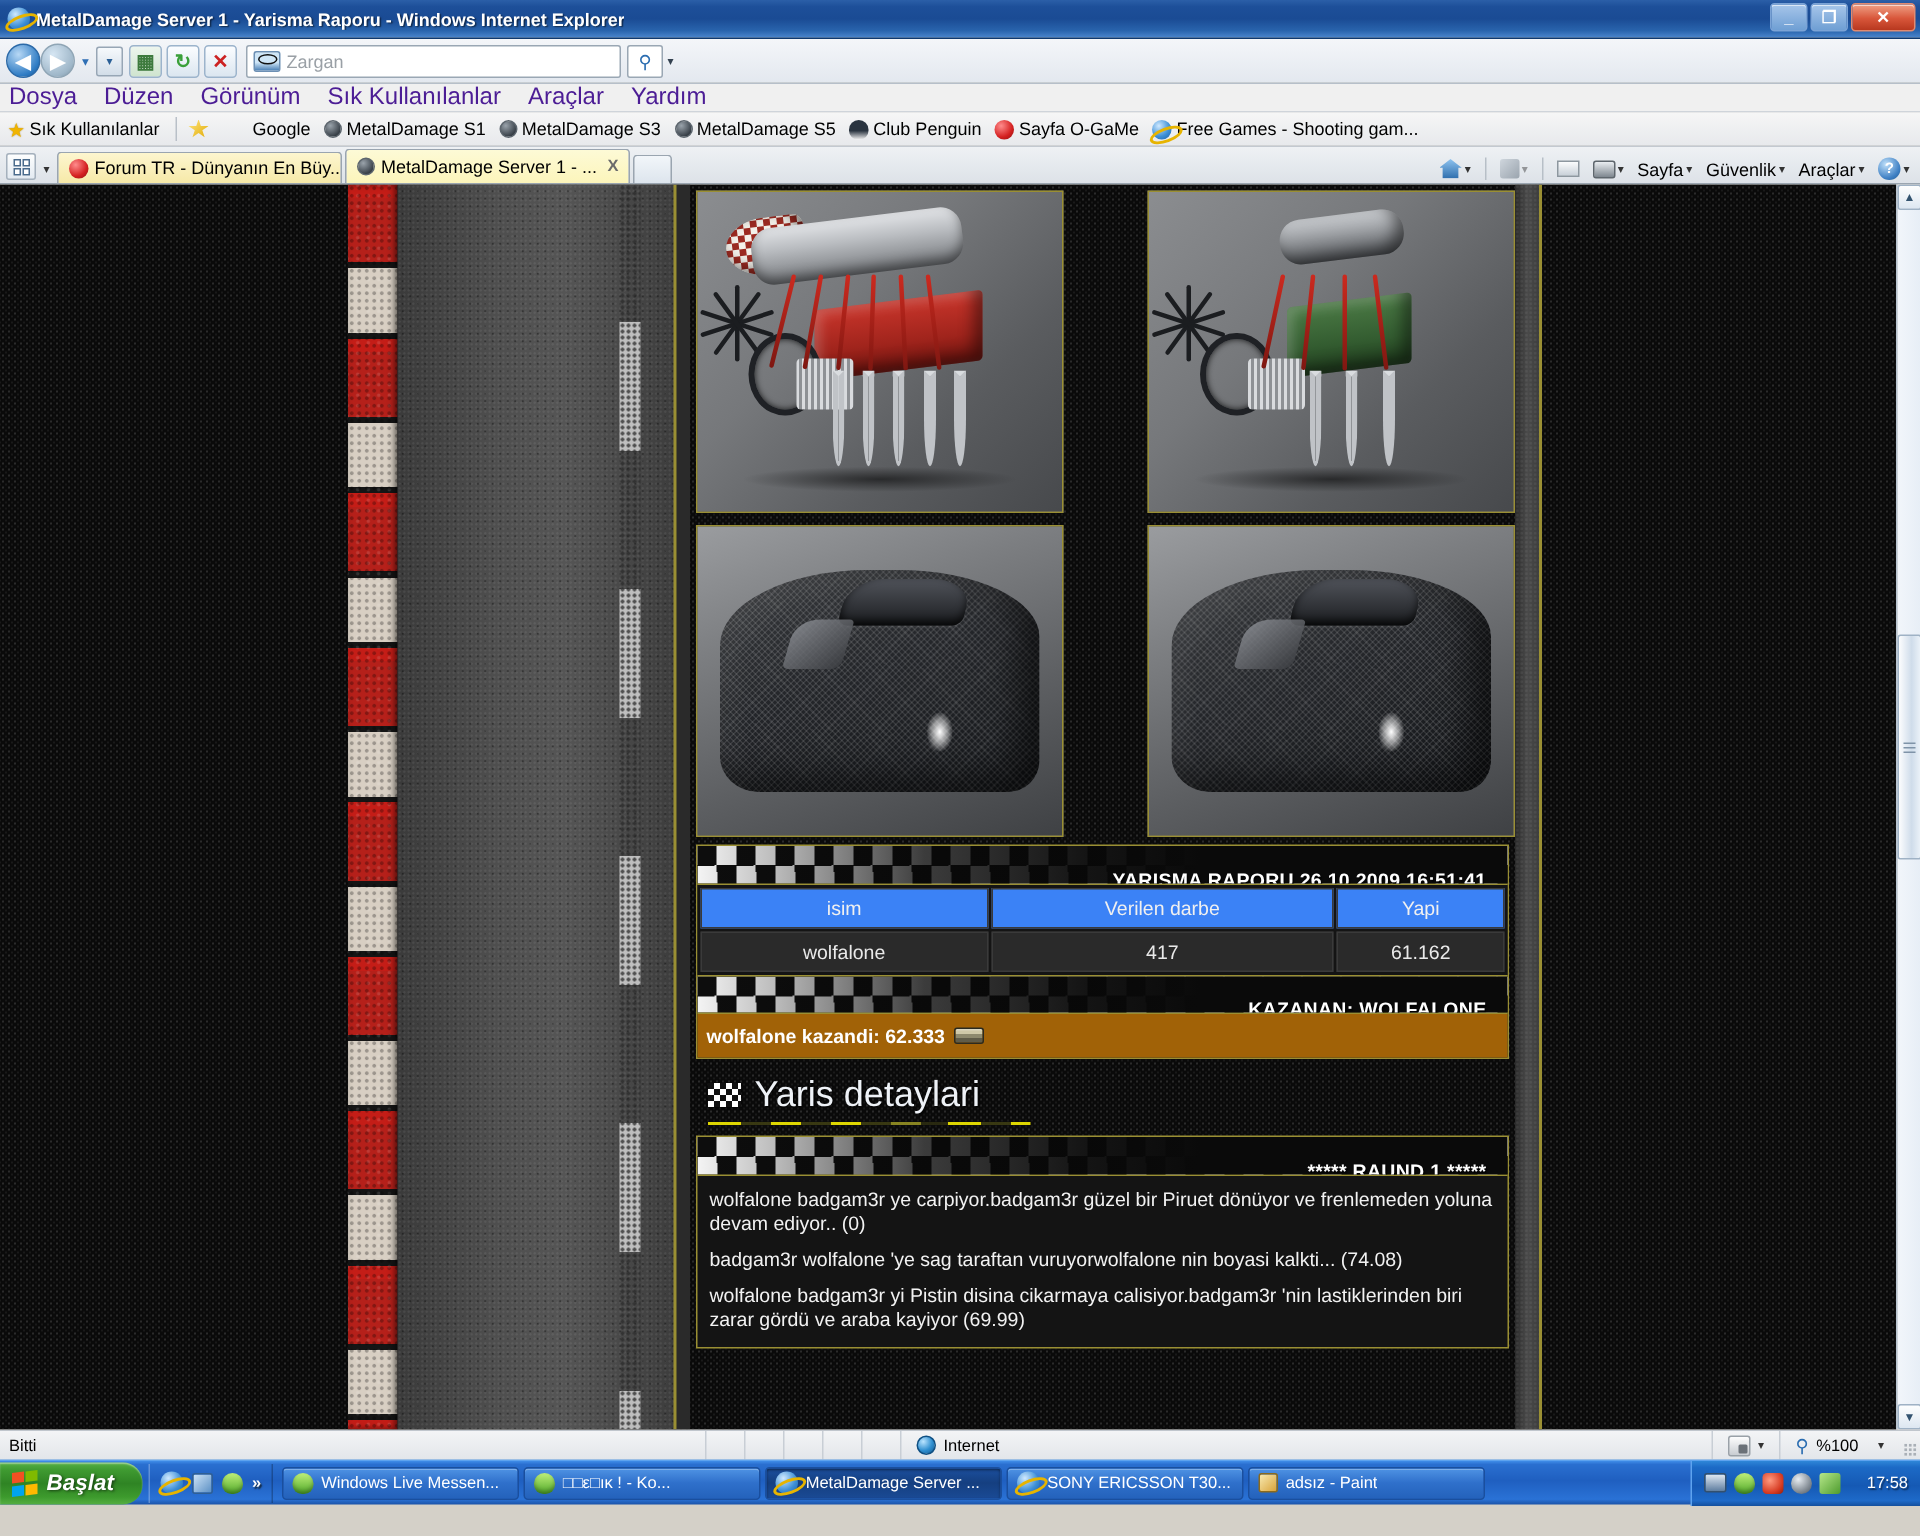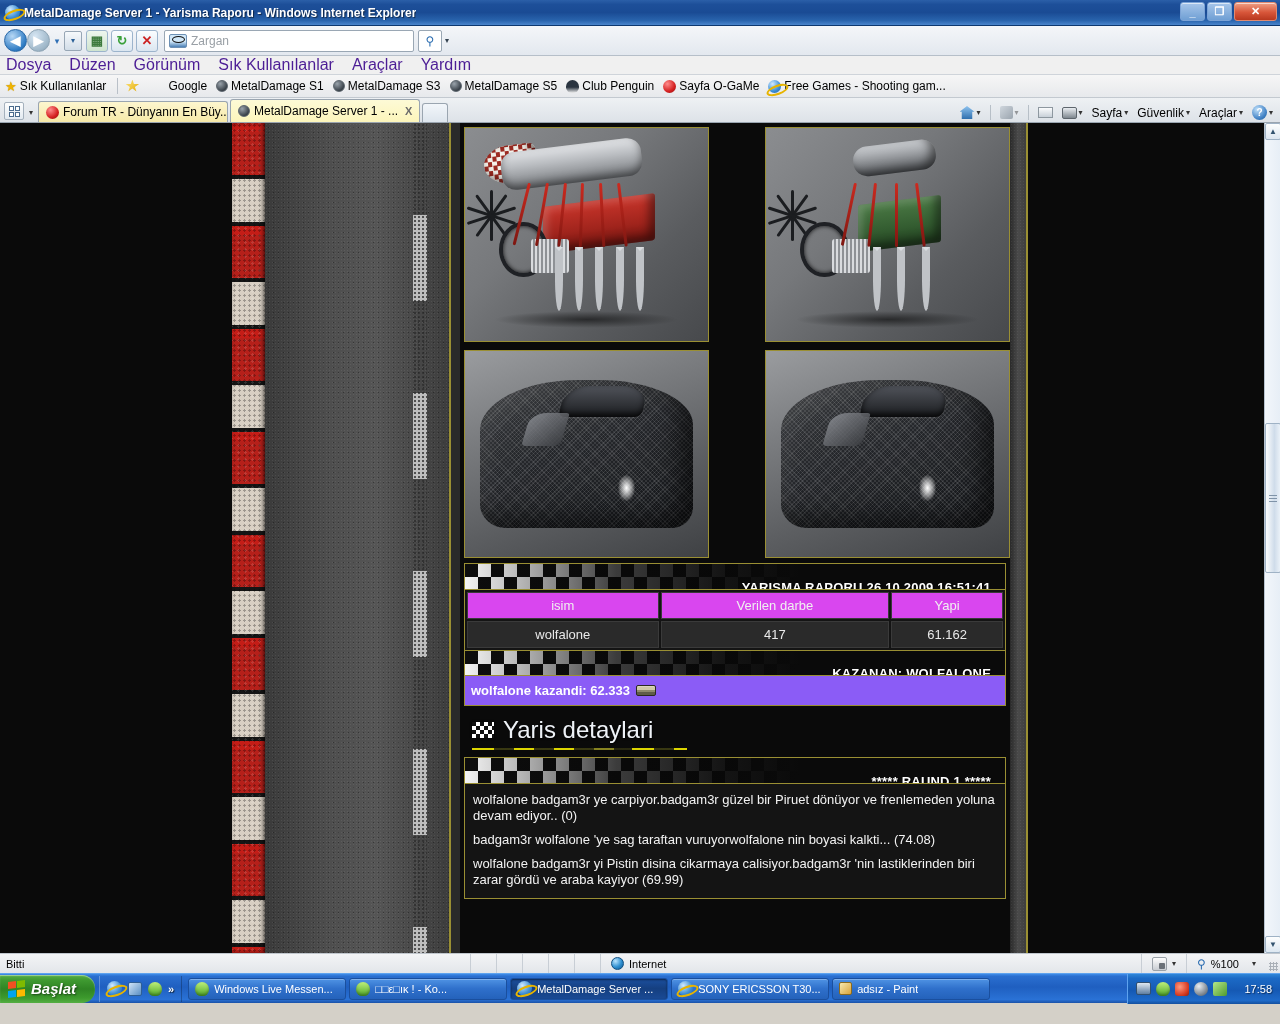--- a/index.html
+++ b/index.html
@@ -416,25 +416,25 @@
     margin-top:10px;
   }
 
   table.rpt{ width:100%; border-collapse:separate; border-spacing:2px; background:#141414;}
   table.rpt td{
     background:#2a2a2a;
     color:#e9e9e9; font-size:13px;
     text-align:center; padding:5px 4px;
     border:1px solid #3a3a3a;
   }
-  table.rpt td.hdr{ background:#d946ef; color:#f0f0f0;}
+  table.rpt td.hdr{ background:#3b82f6; color:#f0f0f0;}
 
   .money{
     padding:7px 6px; color:#fff; font-size:13px; font-weight:bold;
-    background:#8b5cf6; display:flex; align-items:center; gap:6px;
+    background:#a16207; display:flex; align-items:center; gap:6px;
   }
   .cashic{
     width:20px;height:11px;display:inline-block;
     background:linear-gradient(to bottom,#cfc9a8 0 40%,#8e8a6e 40% 70%,#5f5c49 70% 100%);
     border:1px solid #2a2a20; border-radius:2px;
     box-shadow:0 1px 0 rgba(255,255,255,.25) inset;
   }
 
   .sect-title{
     display:flex; align-items:center; gap:9px;

